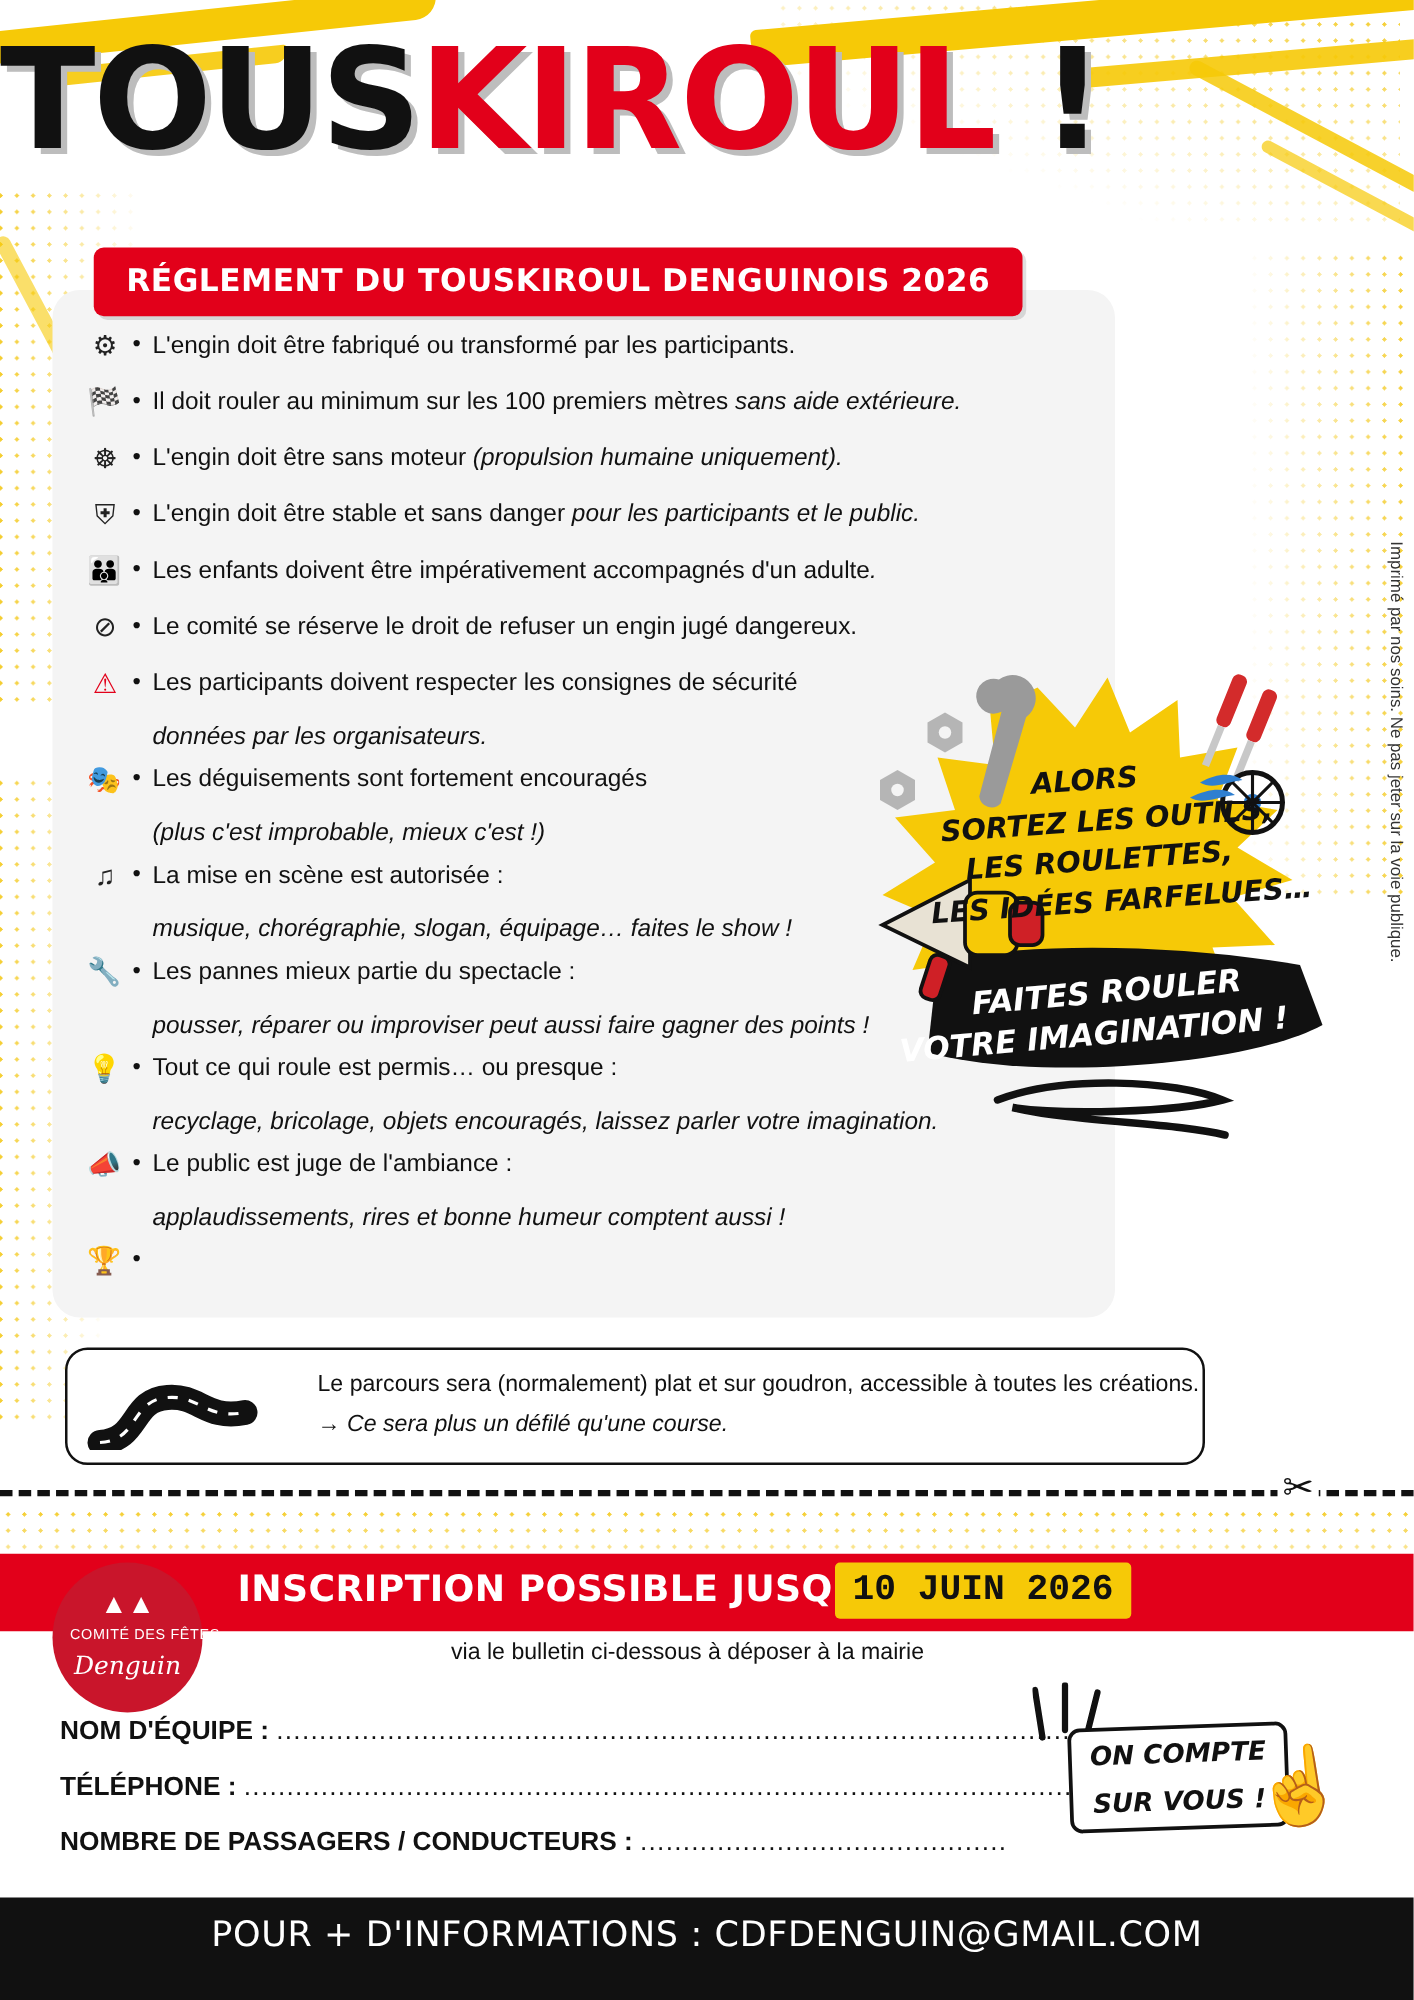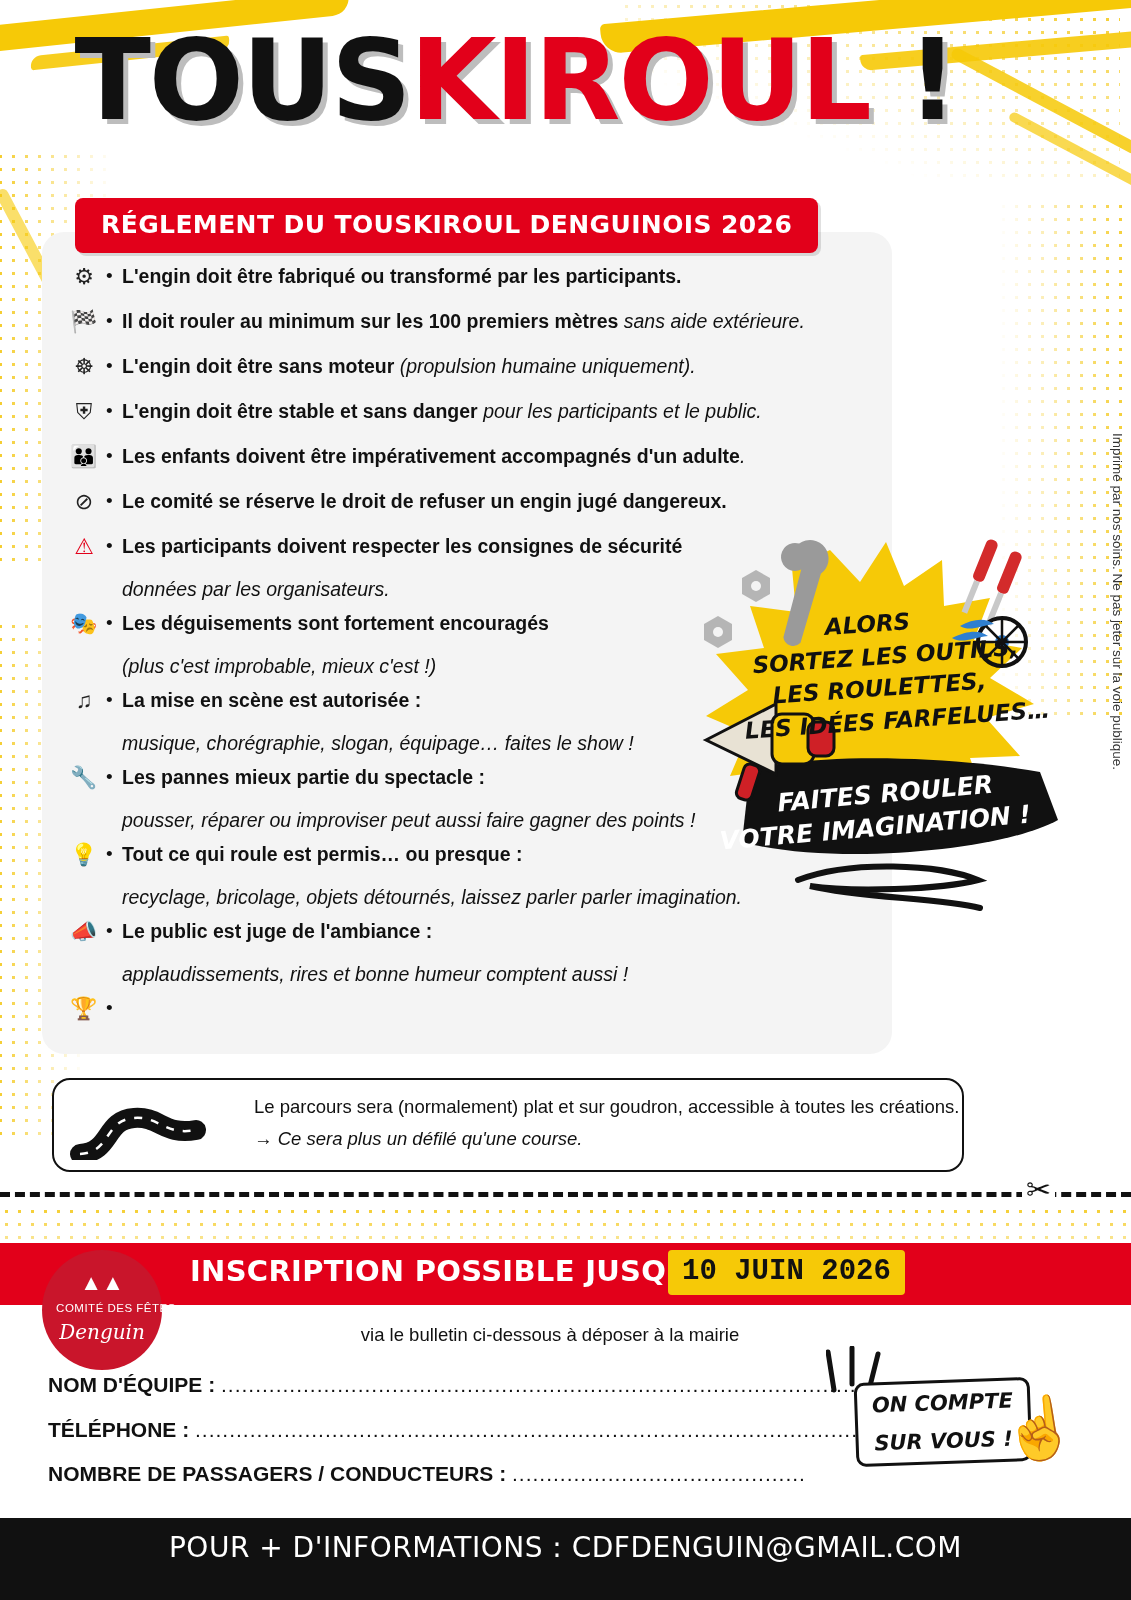--- a/index.html
+++ b/index.html
@@ -44,21 +44,21 @@
       border-radius:6px 30px 8px 26px;opacity:.9;}
   .b5{left:940px;top:95px;width:210px;height:12px;transform:rotate(28deg);
       border-radius:20px;opacity:.85;}
   .b6{left:1000px;top:150px;width:170px;height:10px;transform:rotate(28deg);
       border-radius:20px;opacity:.7;}
   .b7{left:-40px;top:250px;width:150px;height:12px;transform:rotate(62deg);
       border-radius:20px;opacity:.6;}
 
   
   .title{
-    position:absolute;left:0;top:24px;width:956px;text-align:right;
+    position:absolute;left:0;top:24px;width:956px;text-align:left;
     font-family:"DejaVu Sans", sans-serif;
     font-weight:bold;font-size:112px;letter-spacing:-2px;line-height:1;
     white-space:nowrap;
   }
   .title .tous{color:#111;text-shadow:5px 5px 0 #bdbdbd;}
   .title .kiroul{color:#E2001A;text-shadow:5px 5px 0 #bdbdbd;}
   .title .bang{color:#111;text-shadow:5px 5px 0 #bdbdbd;}
 
   
   .ribbon{
@@ -80,21 +80,21 @@
     position:absolute;left:62px;top:262px;width:840px;
   }
   .rule{position:relative;margin-bottom:5px;}
   .rule-main{display:flex;align-items:flex-start;min-height:40px;}
   .ico{
     width:44px;flex:0 0 44px;text-align:center;font-size:22px;line-height:30px;
     color:#222;
   }
   .bullet{flex:0 0 16px;font-size:19px;line-height:28px;color:#111;}
   .rtext{font-size:19.5px;line-height:28px;color:#111;}
-  .rtext b{font-weight:bold;margin-top:15px;}
+  .rtext b{font-weight:normal;margin-top:15px;}
   .rtext i{font-style:italic;font-weight:normal;}
   .rsub{
     margin-left:60px;font-style:italic;font-size:19.5px;line-height:30px;color:#111;
     margin-top:2px;
   }
 
   
   .art{position:absolute;left:690px;top:520px;width:390px;height:420px;}
 
   
@@ -135,21 +135,21 @@
     letter-spacing:.3px;
   }
   .band-date{
     position:absolute;left:668px;top:1250px;
     background:#F6C907;color:#111;
     font-family:Liberation Mono, monospace;font-weight:bold;font-size:29px;
     padding:5px 14px 7px;border-radius:4px;
   }
   .band-sub{
     position:absolute;left:310px;top:1310px;width:480px;text-align:center;
-    font-size:18.5px;color:#111;margin-top:14px;
+    font-size:18.5px;color:#111;
   }
   .band-sub-brush{
     position:absolute;left:318px;top:1306px;width:470px;height:34px;
     background:#fff;border-radius:4px;
   }
 
   
   .logo{
     position:absolute;left:42px;top:1250px;width:120px;height:120px;border-radius:50%;
     background:#C9152B;color:#fff;text-align:center;
@@ -326,21 +326,21 @@
   </div>
 
   <div class="rule">
     <div class="rule-main">
       <div class="ico">💡</div>
       <div class="bullet">•</div>
       <div class="rtext">
         <b>Tout ce qui roule est permis… ou presque :</b><i></i>
       </div>
     </div>
-    <div class="rsub">recyclage, bricolage, objets détournés, laissez parler parler imagination.</div>
+    <div class="rsub">recyclage, bricolage, objets encouragés, laissez parler votre imagination.</div>
   </div>
 
   <div class="rule">
     <div class="rule-main">
       <div class="ico">📣</div>
       <div class="bullet">•</div>
       <div class="rtext">
         <b>Le public est juge de l'ambiance :</b><i></i>
       </div>
     </div>

